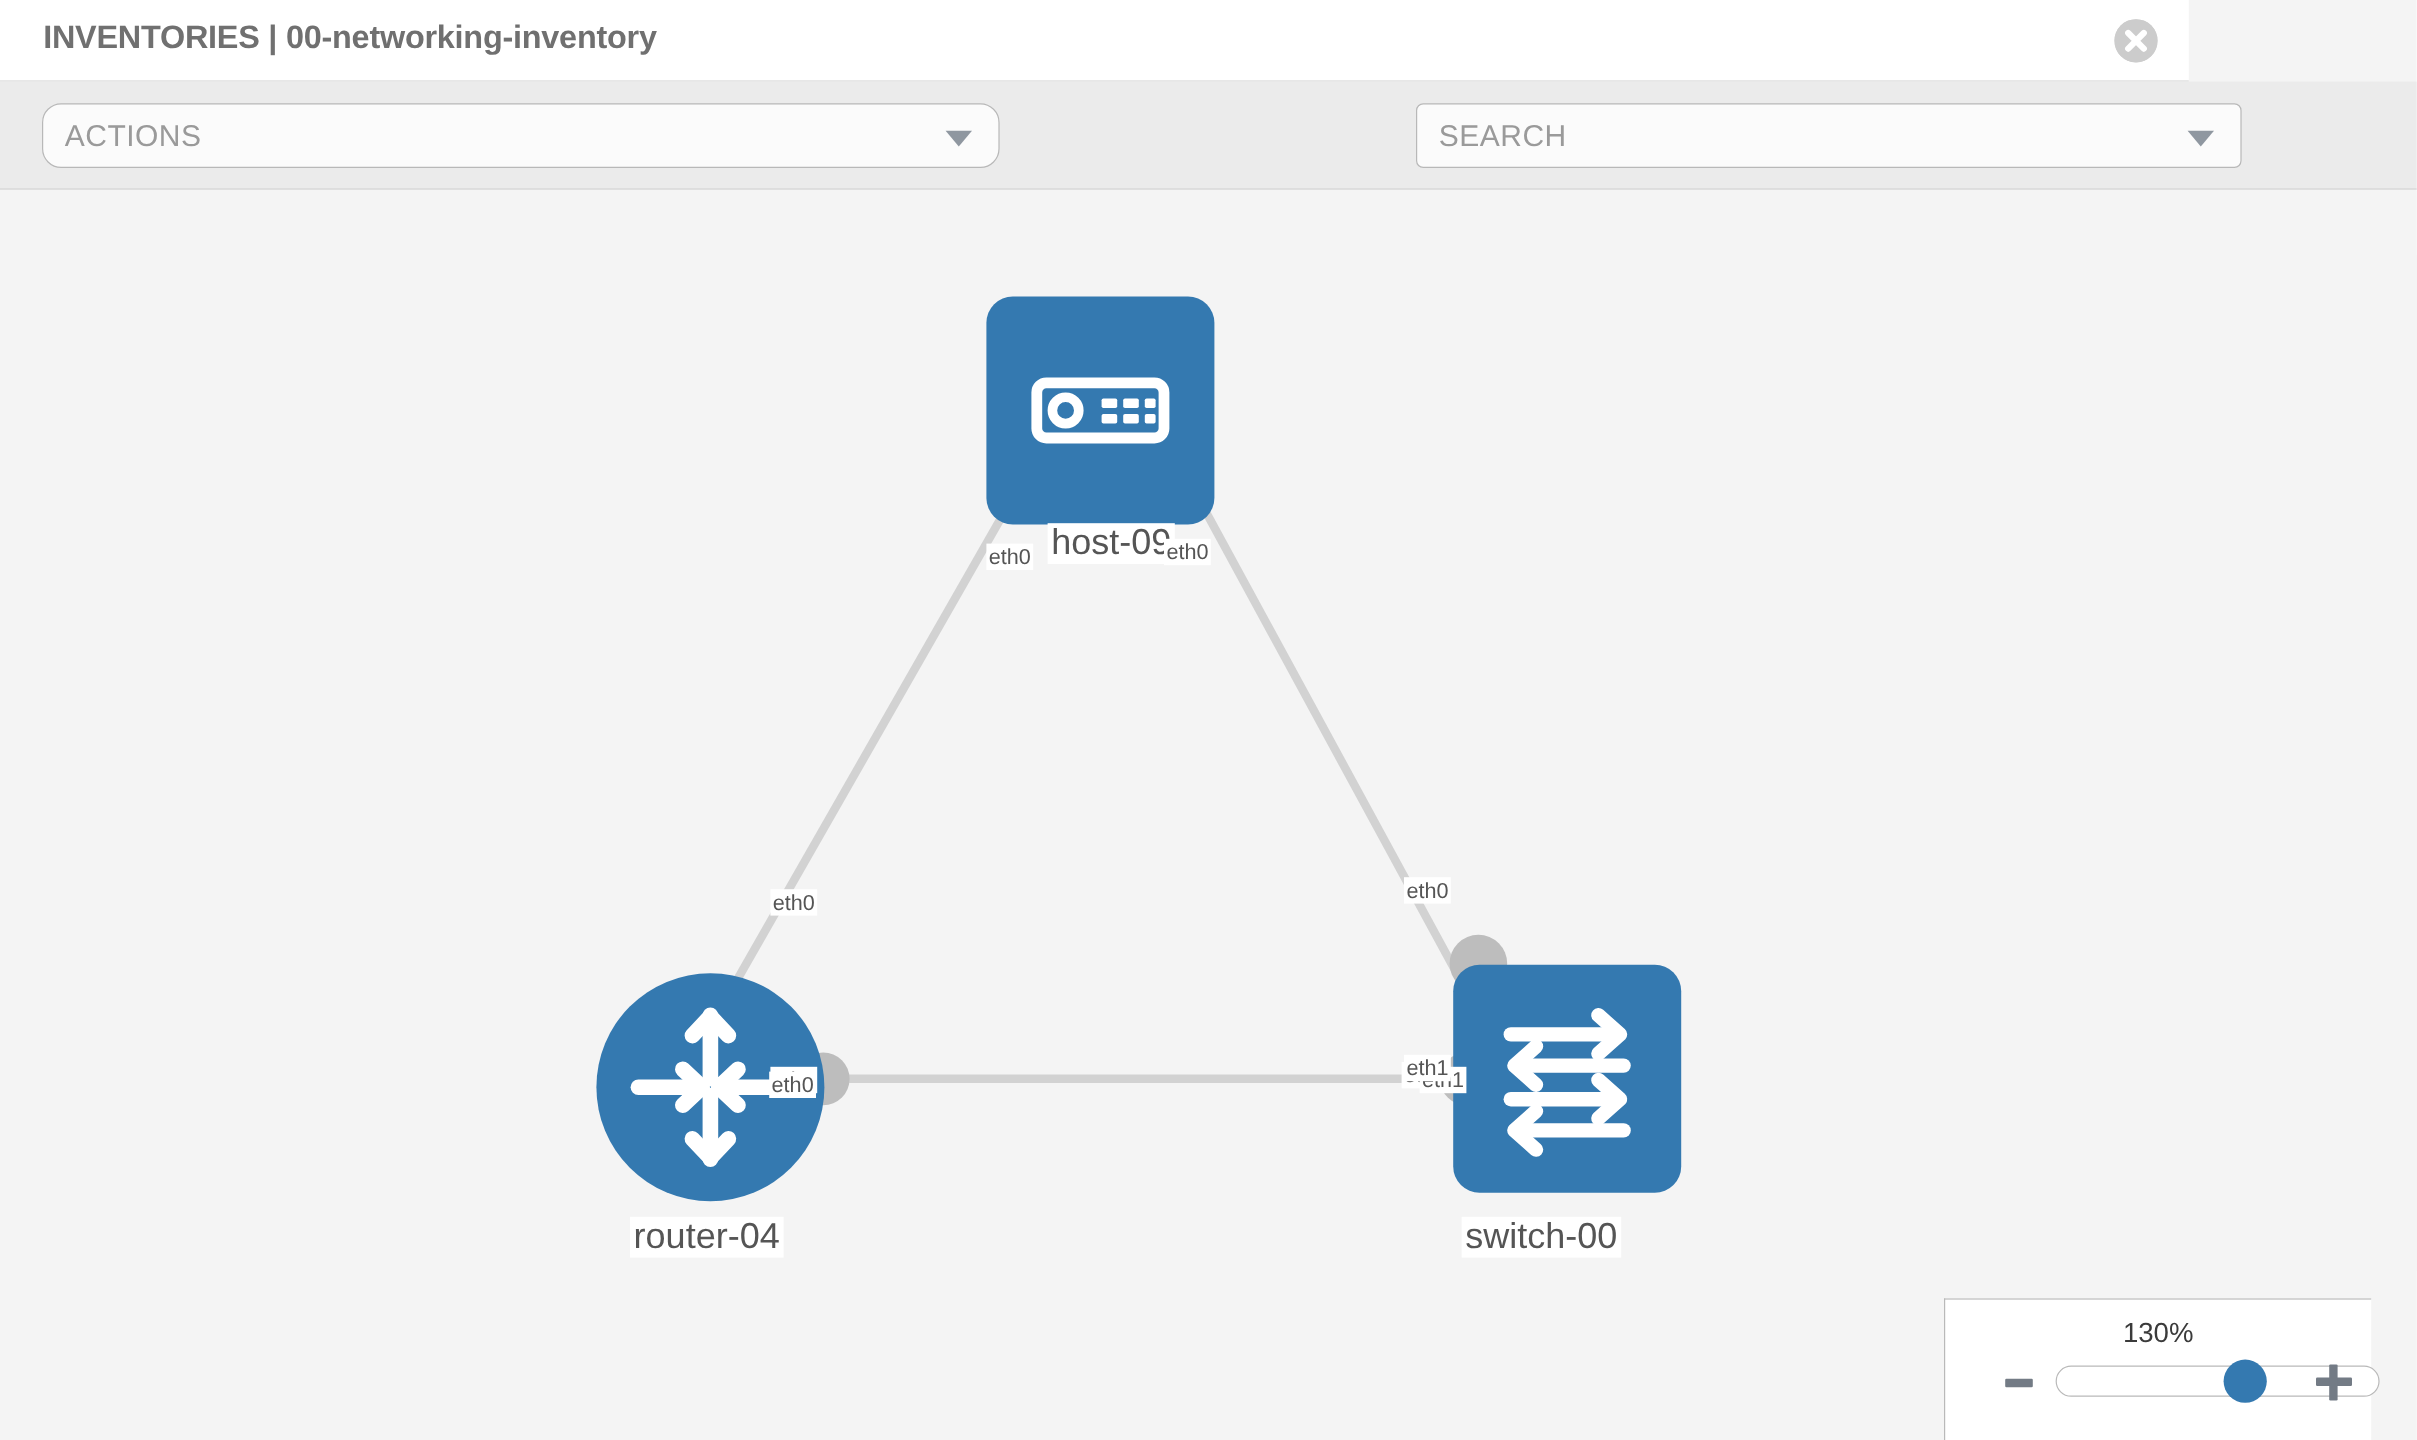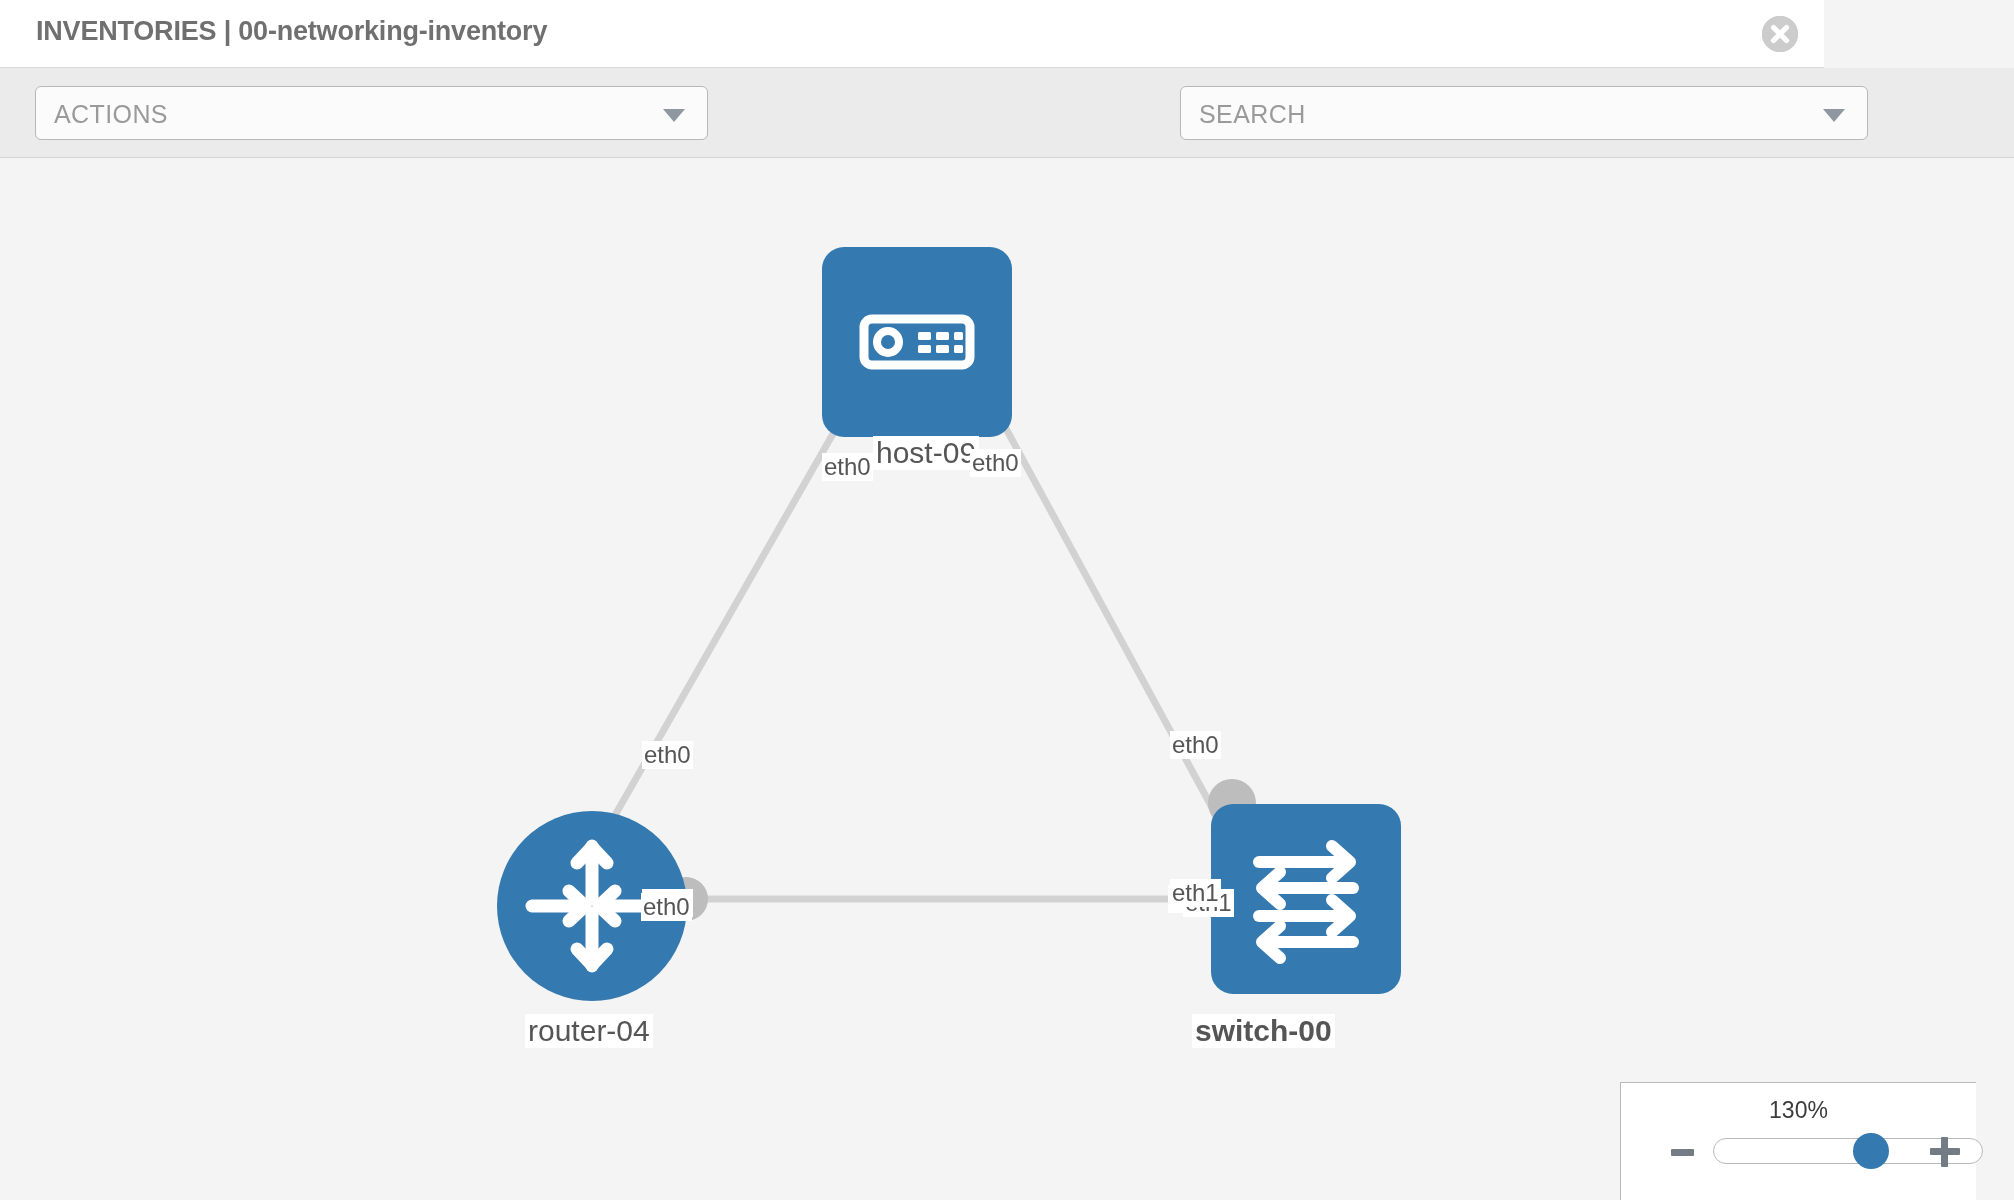--- a/index.html
+++ b/index.html
@@ -58,25 +58,25 @@
     width: 2014px;
     height: 90px;
     background: #ebebeb;
     border-bottom: 1px solid #d5d5d5;
     box-sizing: border-box;
   }
   .actions-select {
     position: absolute;
     left: 35px;
     top: 18px;
-    width: 673px;
+    width: 798px;
     height: 54px;
     background: #fbfbfb;
     border: 1px solid #b8b8b8;
-    border-radius: 6px;
+    border-radius: 16px;
     box-sizing: border-box;
     cursor: pointer;
   }
   .actions-select .label {
     position: absolute;
     left: 18px;
     top: 13px;
     font-size: 25px;
     color: #9a9a9a;
     letter-spacing: 0.4px;
@@ -153,21 +153,21 @@
     border-radius: 50%;
   }
 
   .edge-label, .node-label {
     position: absolute;
     background: #ffffff;
     color: #555555;
     white-space: nowrap;
     line-height: 1;
   }
-  .edge-label { font-size: 24px; padding: 2px 2px; }
+  .edge-label { font-size: 18px; padding: 2px 2px; }
   .node-label { font-size: 30px; padding: 2px 3px; }
 
   
   .zoom-panel {
     position: absolute;
     left: 1620px;
     top: 1082px;
     width: 356px;
     height: 118px;
     background: #ffffff;
@@ -346,21 +346,21 @@
           <path d="M121 42 L139 58 L121 74"></path>
           <path d="M142 84 L52 84"></path>
           <path d="M69 68 L51 84 L69 100"></path>
           <path d="M48 112 L138 112"></path>
           <path d="M121 96 L139 112 L121 128"></path>
           <path d="M142 138 L52 138"></path>
           <path d="M69 122 L51 138 L69 154"></path>
         </g>
       </svg>
     </div>
-    <div class="node-label" style="left:1192px; top:855px;font-weight:bold;">switch-00</div>
+    <div class="node-label" style="left:1218px; top:855px;">switch-00</div>
     <div class="edge-label" style="left:1168px; top:726px;">eth0</div>
     <div class="edge-label" style="left:1183px; top:730px;">eth1</div>
     <div class="edge-label" style="left:1170px; top:720px;">eth1</div>
     <div class="edge-label" style="left:1170px; top:572px;">eth0</div>
     <div class="edge-label" style="left:642px; top:582px;">eth0</div>
   </div>
 
   <div class="zoom-panel">
     <div class="zoom-value">130%</div>
     <div class="zoom-minus"></div>

